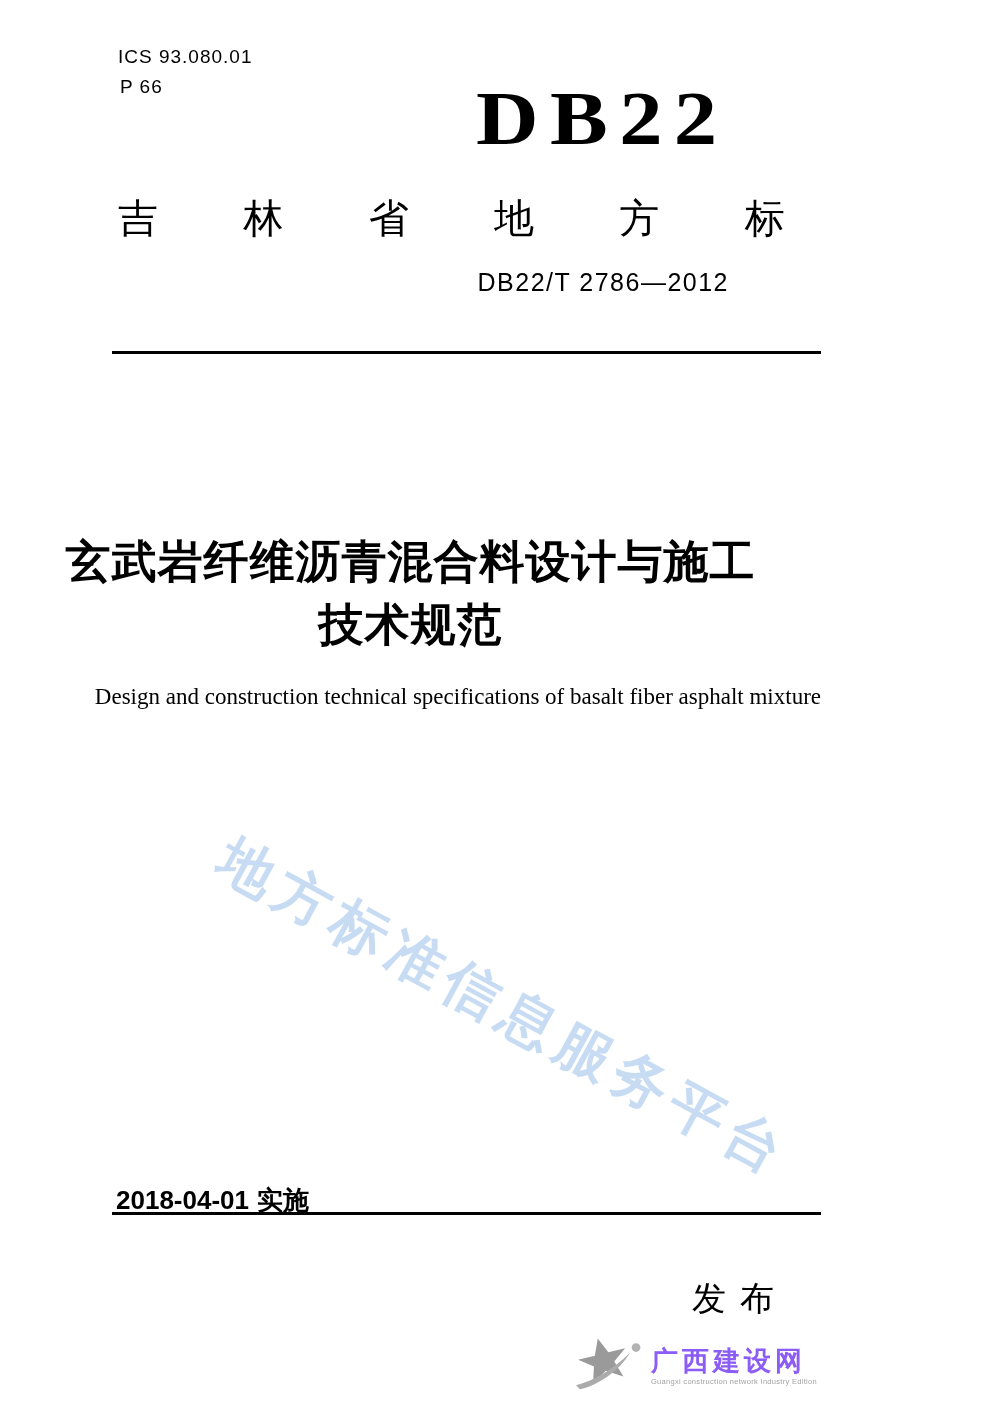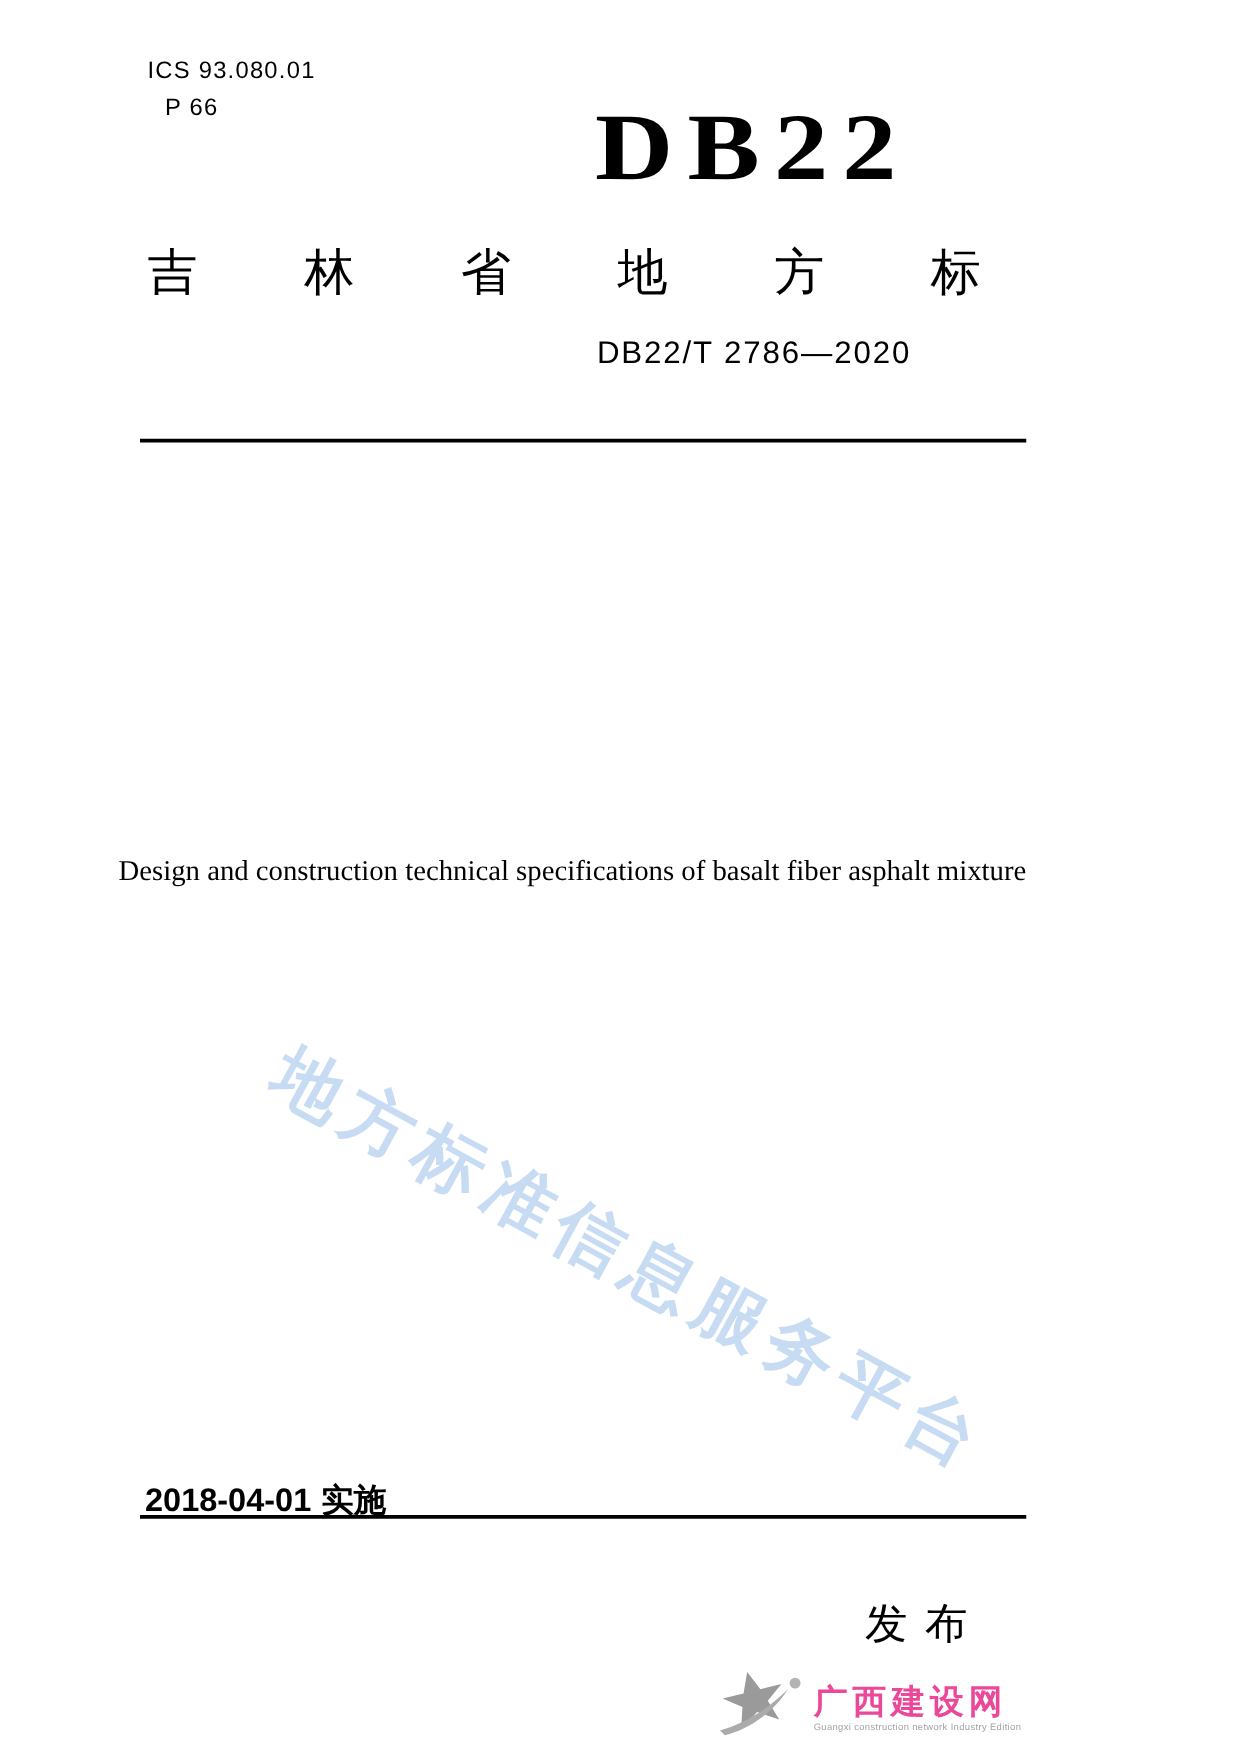--- a/index.html
+++ b/index.html
@@ -7,21 +7,21 @@
     position:relative;
     width:821px;height:1403px;
     background:#ffffff;
     overflow:hidden;
     font-family:"Liberation Sans",sans-serif;
     color:#000;
     text-decoration:underline;
   }
   
   .ics{position:absolute;left:118px;top:46px;font-size:19px;letter-spacing:1px;}
-  .doc-class{position:absolute;left:132px;top:76px;font-size:19px;letter-spacing:1px;}
+  .doc-class{position:absolute;left:120px;top:76px;font-size:19px;letter-spacing:1px;}
   
   .db-code{
     position:absolute;right:92px;top:80px;
     font-family:"Liberation Serif",serif;
     font-weight:bold;font-size:76px;line-height:1;
     letter-spacing:10px;
     transform:scaleX(1.14);transform-origin:100% 50%;
     white-space:nowrap;
   }
   
@@ -73,21 +73,21 @@
     font-size:34px;
   }
   
   .site-logo{
     position:absolute;right:4px;bottom:4px;
     display:flex;align-items:center;
   }
   .logo-text-col{display:flex;flex-direction:column;align-items:flex-start;margin-left:4px;}
   .logo-name{
     font-family:"Liberation Serif",serif;font-weight:bold;
-    font-size:27px;letter-spacing:4px;color:#ec4899;line-height:30px;white-space:nowrap;
+    font-size:27px;letter-spacing:4px;color:#8b5cf6;line-height:30px;white-space:nowrap;
   }
   .logo-tagline{font-size:7.5px;color:#a2a2a2;letter-spacing:.3px;margin-top:1px;white-space:nowrap;}
 </style>
 </head>
 <body>
 
 <div class="page">
 
   <div class="ics">ICS 93.080.01</div>
   <div class="doc-class">P 66</div>
@@ -97,24 +97,28 @@
   <div class="standard-name char-justify">
       <span>吉</span>
       <span>林</span>
       <span>省</span>
       <span>地</span>
       <span>方</span>
       <span>标</span>
       <span>准</span>
     </div>
 
-  <div class="standard-number">DB22/T 2786—2020</div>
+  <div class="standard-number">DB22/T 2786—2012</div>
 
   <div class="rule-top"></div>
 
+  <div class="title-cn">
+    <div>玄武岩纤维沥青混合料设计与施工</div>
+    <div>技术规范</div>
+  </div>
 
   <div class="title-en">Design and construction technical specifications of basalt fiber asphalt mixture</div>
 
   <div class="watermark" id="watermark" style="color: rgb(190, 215, 242);">地方标准信息服务平台</div>
 
   <div class="date-row">
     <div>
       <span>2018-04-01</span><span class="lbl">实施</span>
     </div>
   </div>

